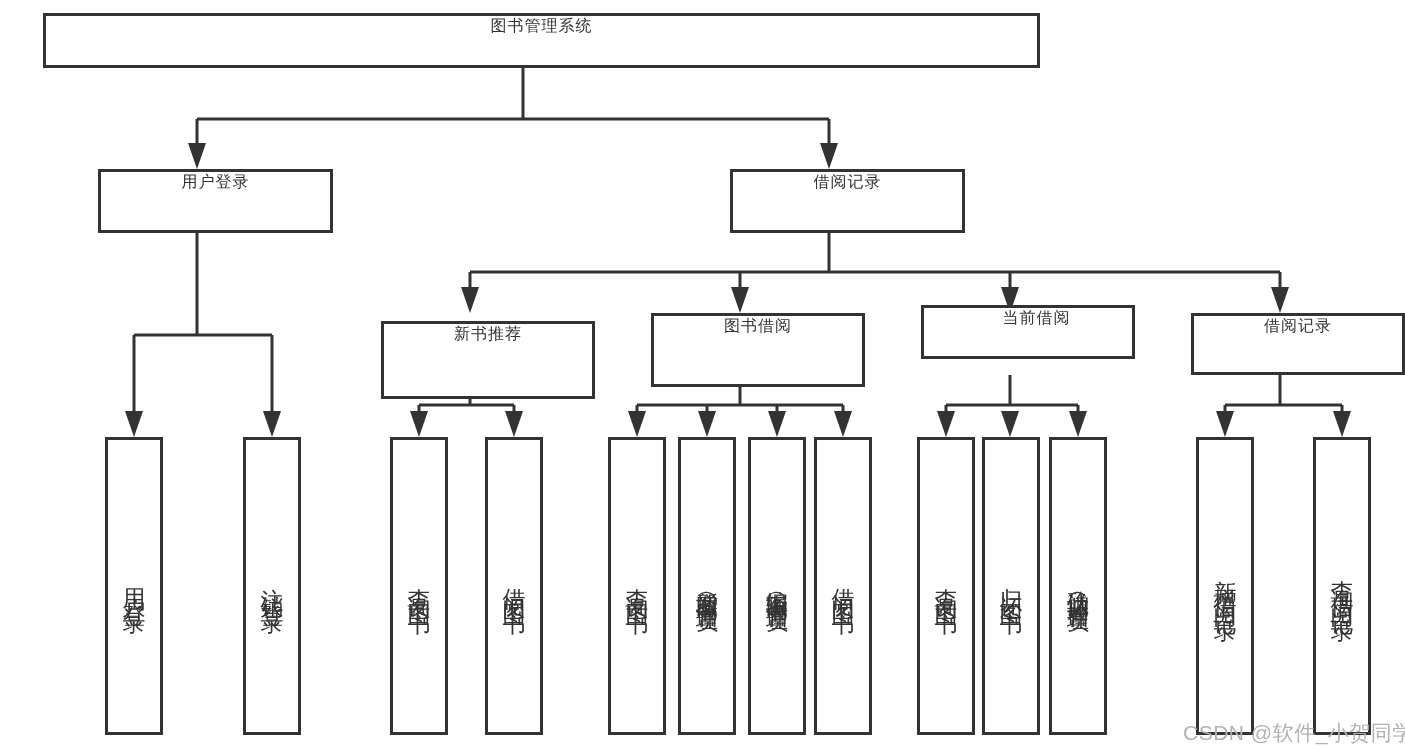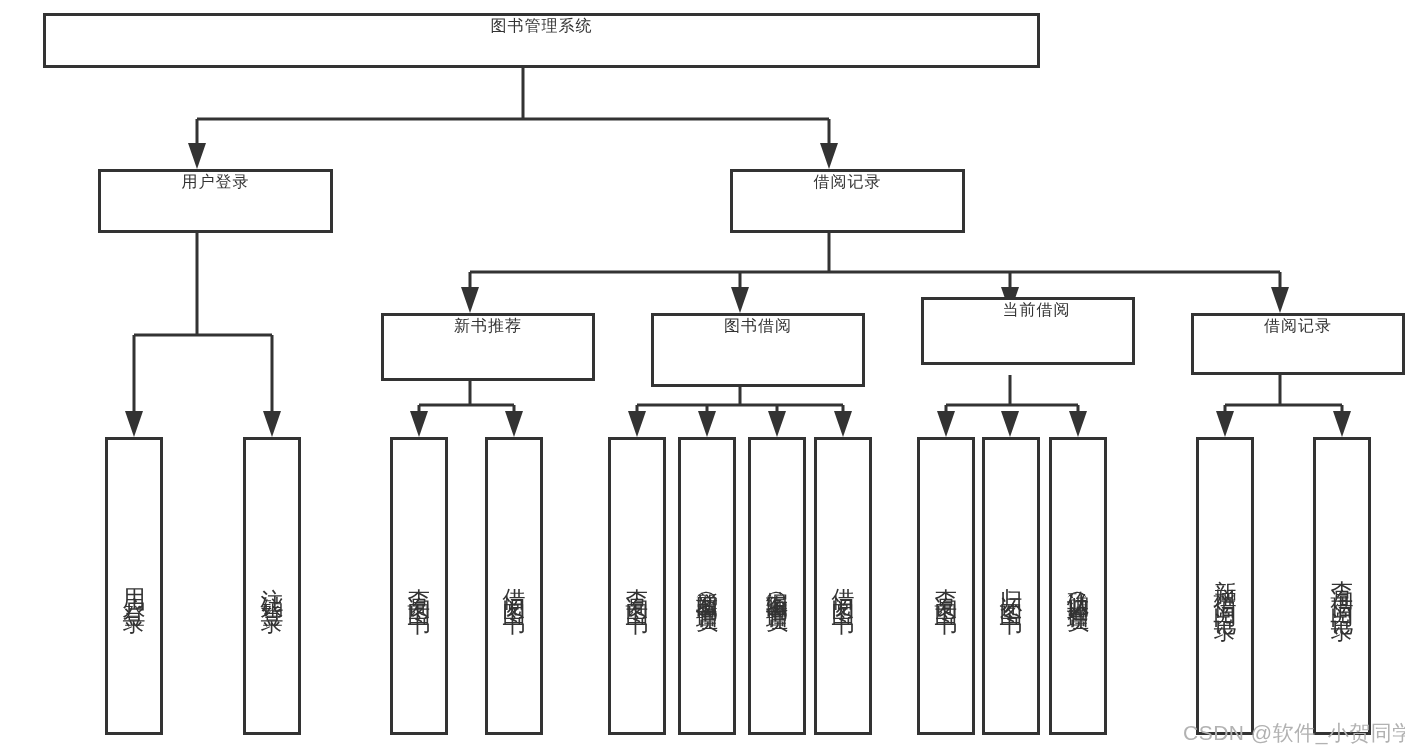--- a/index.html
+++ b/index.html
@@ -21,23 +21,23 @@
   }
   .leaf .vtext{
     writing-mode:vertical-rl;text-orientation:mixed;
     font-size:23px;letter-spacing:8px;color:#333333;line-height:1;
   }
   .leaf .vtext.long{letter-spacing:3px;font-size:22px;}
   
   #root-box{left:25px;top:13px;width:997px;height:55px;}
   #l2-user-login{left:80px;top:169px;width:235px;height:64px;}
   #l2-book-mgmt{left:712px;top:169px;width:235px;height:64px;}
-  #l3-new-book{left:363px;top:313px;width:214px;height:68px;}
+  #l3-new-book{left:363px;top:321px;width:214px;height:78px;}
   #l3-book-borrow{left:633px;top:313px;width:214px;height:74px;}
-  #l3-current-borrow{left:903px;top:297px;width:214px;height:68px;padding-left:17px;}
+  #l3-current-borrow{left:903px;top:305px;width:214px;height:54px;padding-left:17px;}
   #l3-borrow-record{left:1173px;top:313px;width:214px;height:62px;}
   
   #lf-ul-0{left:105px;} #lf-ul-1{left:243px;}
   #lf-nb-0{left:390px;} #lf-nb-1{left:485px;}
   #lf-bb-0{left:608px;} #lf-bb-1{left:678px;} #lf-bb-2{left:748px;} #lf-bb-3{left:814px;}
   #lf-cb-0{left:917px;} #lf-cb-1{left:982px;} #lf-cb-2{left:1049px;}
   #lf-br-0{left:1196px;} #lf-br-1{left:1313px;}
   #watermark{
     position:absolute;left:1183px;top:719px;z-index:5;
     font-size:21px;color:#b2b2b2;letter-spacing:0.5px;white-space:nowrap;

